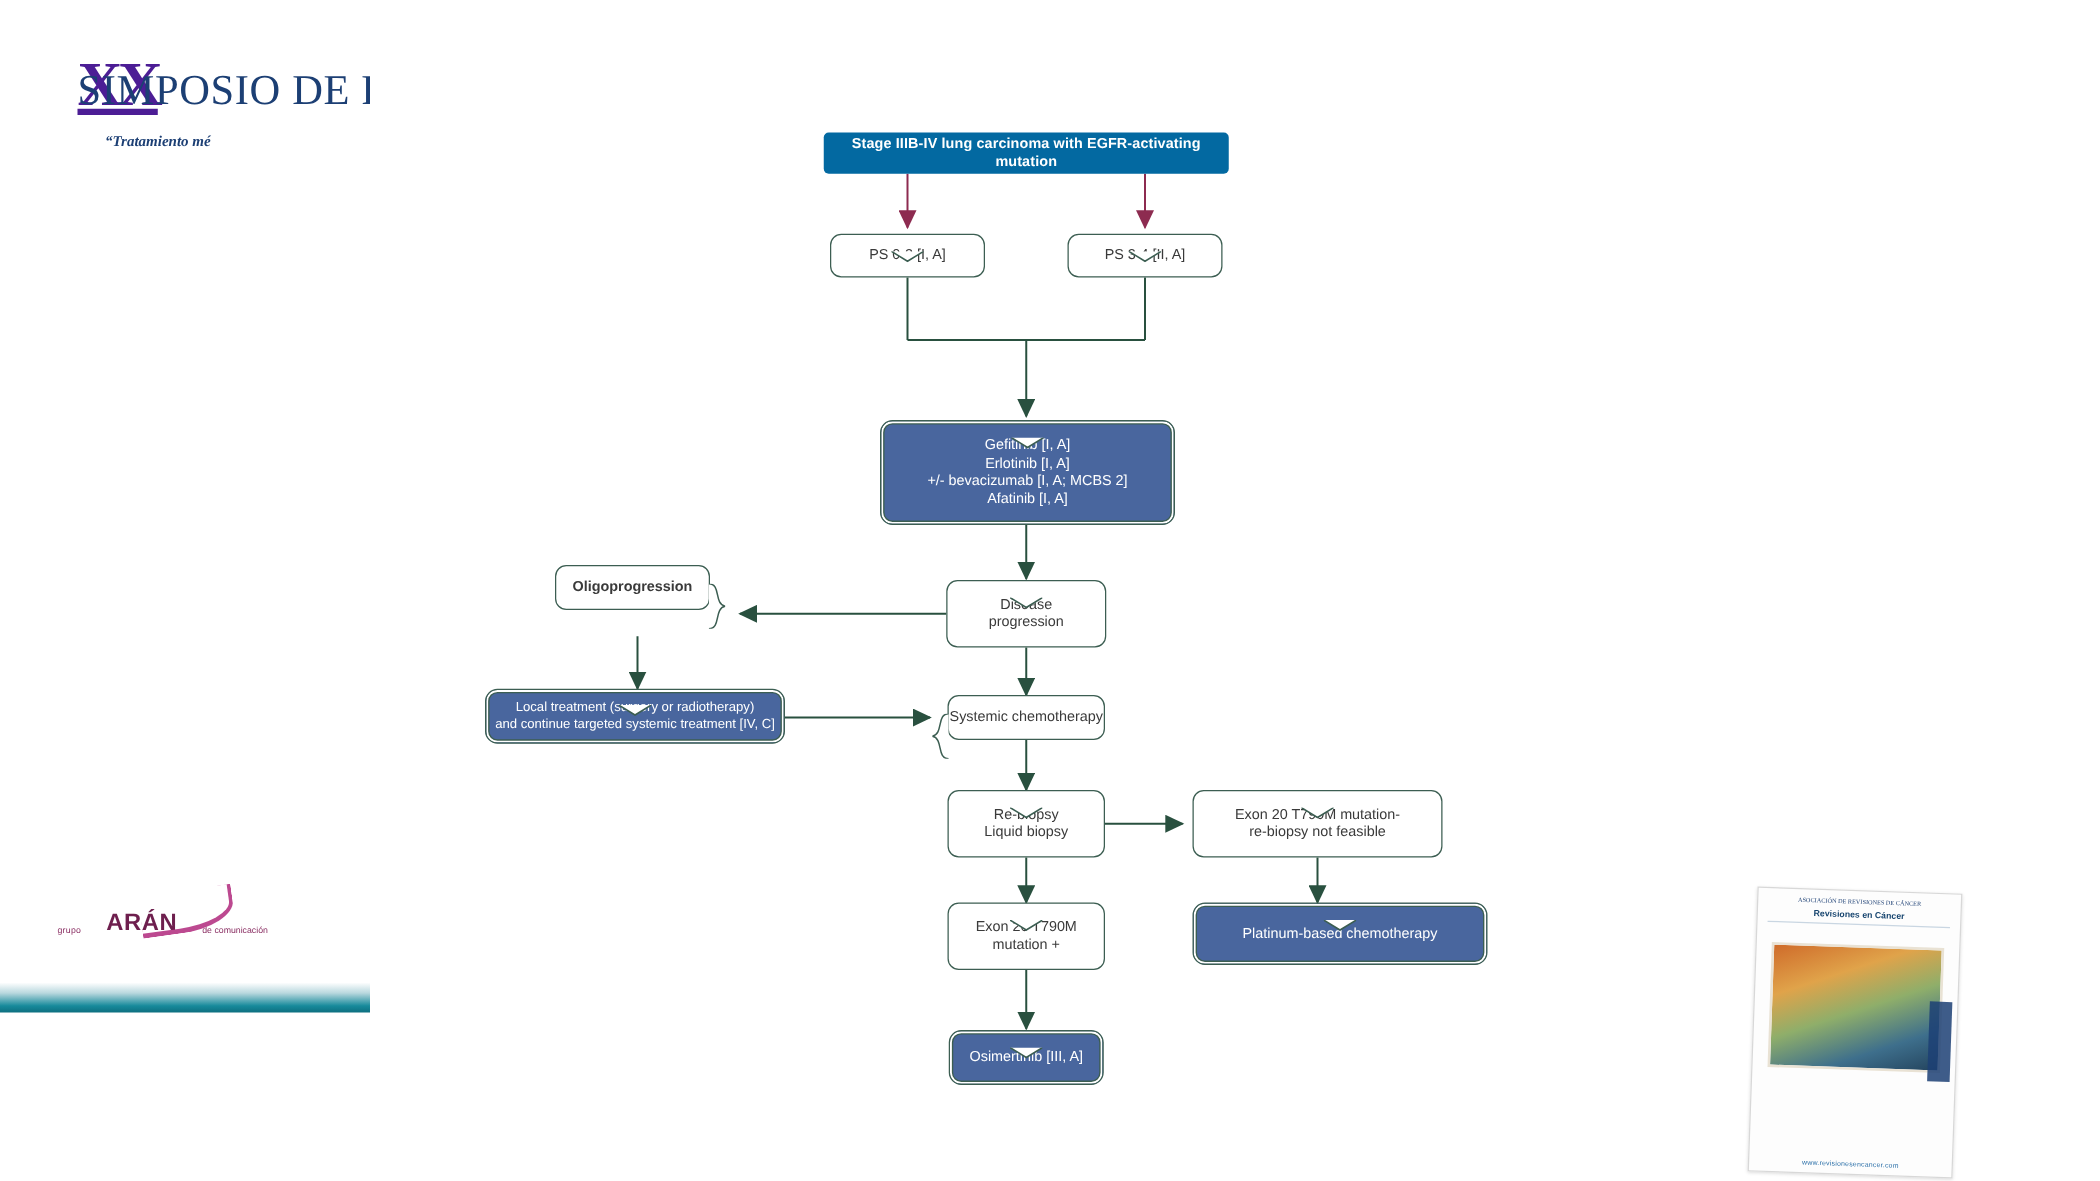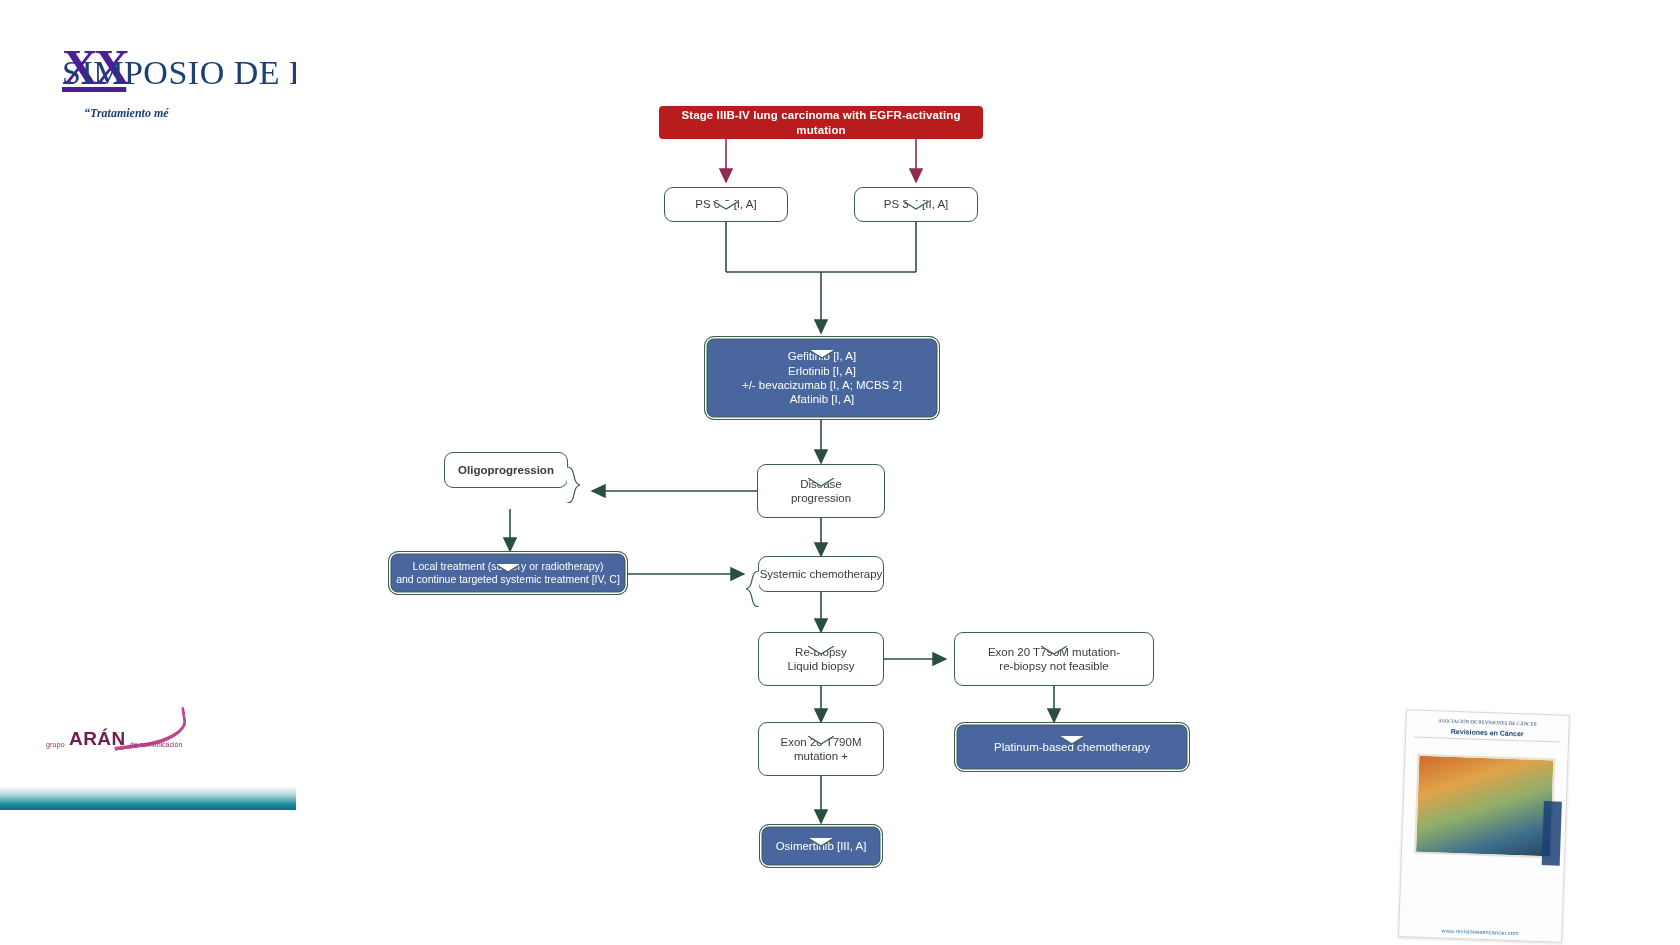--- a/index.html
+++ b/index.html
@@ -108,21 +108,21 @@
   }
 
   
   .aran-logo {
     position: absolute;
     left: 46px;
     top: 728px;
     z-index: 6;
     display: flex;
     align-items: flex-end;
-    gap: 4px;
+    gap: 20px;
     white-space: nowrap;
   }
   .aran-grupo { font-size: 7px; color: #8a2f63; letter-spacing:.2px; padding-bottom:2px;}
   .aran-word {
     font-family: "Liberation Sans", sans-serif;
     font-size: 19px;
     font-weight: 700;
     color: #6e1f4e;
     letter-spacing: .5px;
   }
@@ -207,21 +207,21 @@
   .node.blue {
     background: #49669e;
     color: #ffffff;
     font-size: 11.5px;
     border: 1.2px solid #3c5e52;
     box-shadow: inset 0 0 0 1.5px #ffffff, inset 0 0 0 2.6px #3c5e52;
     border-radius: 10px;
   }
   
   .node.magenta {
-    background: #b91c1c;
+    background: #0369a1;
     color: #ffffff;
     font-size: 11.5px;
     font-weight: 700;
     border: none;
     border-radius: 4px;
     letter-spacing: .1px;
   }
 
   
   .notch {

